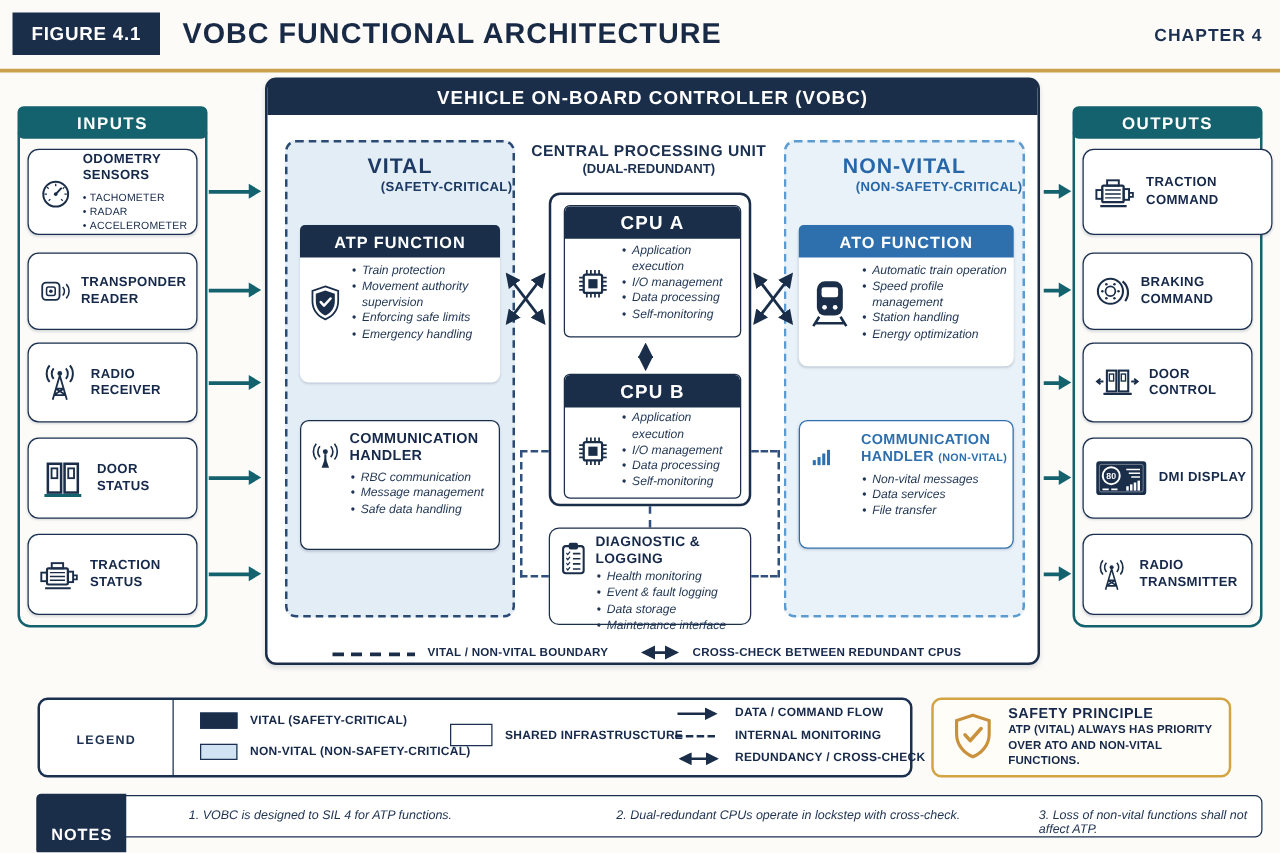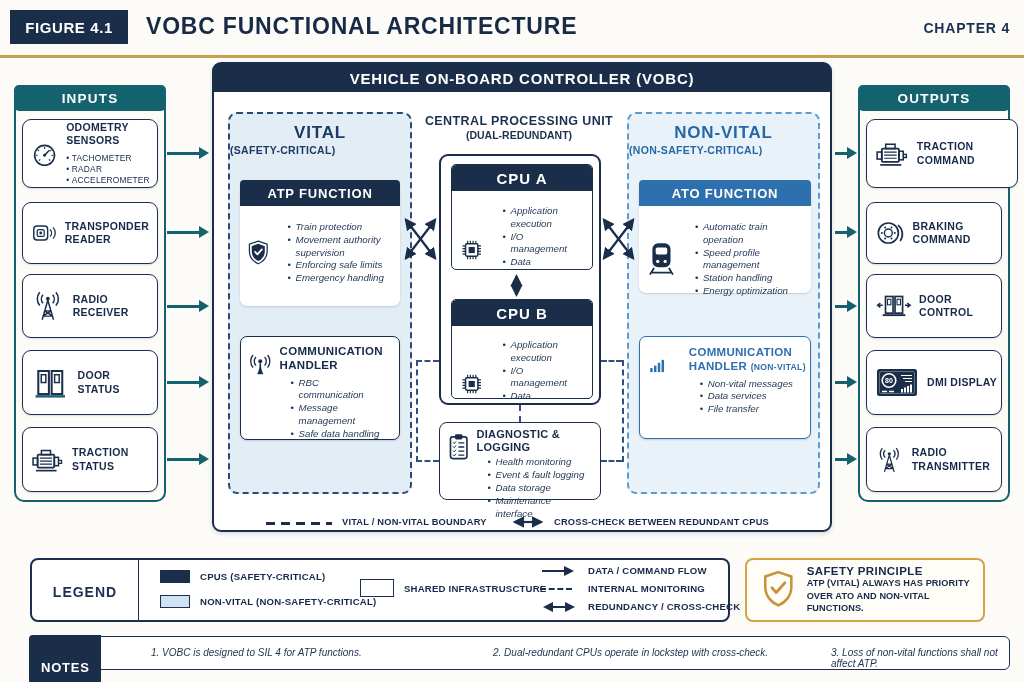--- a/index.html
+++ b/index.html
@@ -32,31 +32,31 @@
   
   .vobc{position:absolute;left:212px;top:62px;width:620px;height:470px;background:#fff;
     border:2.5px solid var(--navy-fill);border-radius:9px;box-shadow:0 2px 4px rgba(20,40,70,.15)}
   .vobc-header{position:absolute;left:0;top:0;right:0;height:28px;background:var(--navy-fill);
     border-radius:5px 5px 0 0;color:#fff;font-weight:bold;font-size:15px;letter-spacing:.8px;
     display:flex;align-items:center;justify-content:center}
   .section{position:absolute;border-radius:9px}
   .sec-vital{left:14px;top:48px;width:184px;height:382px;background:var(--lb1);border:2px dashed #2a4a73}
   .sec-nonvital{left:413px;top:48px;width:193px;height:382px;background:var(--lb2);border:2px dashed var(--blue-dash)}
   .sec-title{margin-top:9px;text-align:center;font-size:17px;font-weight:bold;letter-spacing:.8px}
-  .sec-sub{text-align:left;font-size:10.5px;font-weight:bold;letter-spacing:.3px;margin-top:1px}
+  .sec-sub{text-align:right;font-size:10.5px;font-weight:bold;letter-spacing:.3px;margin-top:1px}
   .sec-vital .sec-title,.sec-vital .sec-sub{color:#1c3a63}
   .sec-nonvital .sec-title,.sec-nonvital .sec-sub{color:#2767a8}
 
   .fn-card{position:absolute;background:#fff;border-radius:7px;box-shadow:0 1px 2px rgba(20,40,70,.18)}
   .fn-head{height:26px;display:flex;align-items:center;justify-content:center;color:#fff;
     font-weight:bold;font-size:13px;letter-spacing:.8px;border-radius:4px 4px 0 0}
   .head-navy{background:var(--navy-fill)}
   .head-blue{background:var(--blue)}
   .fn-body{display:flex;align-items:center;gap:6px;padding:5px 4px 5px 6px}
-  ul.b{list-style:none;margin:10px;padding:0}
+  ul.b{list-style:none;margin:0;padding:0}
   ul.b li{position:relative;padding-left:9px;font-style:italic;font-size:9.7px;line-height:1.32;color:#1f3553}
   ul.b li::before{content:"•";position:absolute;left:1px;font-style:normal}
   .mini-title{font-weight:bold;font-size:11.5px;letter-spacing:.3px;line-height:1.2;color:#16294a}
   .suffix{font-size:8.6px}
 
   .cpu-title{position:absolute;left:210px;top:50px;width:190px;text-align:center}
   .cpu-title .t1{font-size:12.5px;font-weight:bold;letter-spacing:.4px}
   .cpu-title .t2{font-size:10.5px;font-weight:bold;margin-top:1px}
   .cpu-outer{position:absolute;left:225px;top:90px;width:162px;height:251px;background:#fff;
     border:2.2px solid var(--navy-fill);border-radius:9px}
@@ -69,21 +69,21 @@
   .xarrow{position:absolute}
 
   .vobc-foot-dash{position:absolute;left:52px;top:458px;width:66px;height:3px;
     background:repeating-linear-gradient(90deg,var(--navy-fill) 0 9px,transparent 9px 15px)}
   .vobc-foot-label{position:absolute;top:453px;font-size:9.3px;font-weight:bold;letter-spacing:.2px;color:#16294a}
 
   
   .legend-box{position:absolute;left:30px;top:558px;width:700px;height:64px;background:#fff;
     border:2px solid var(--navy);border-radius:8px}
   .legend-title{position:absolute;left:0;top:0;width:106px;height:64px;display:flex;align-items:center;
-    justify-content:center;font-size:14px;font-weight:bold;letter-spacing:1px}
+    justify-content:center;font-size:10px;font-weight:bold;letter-spacing:1px}
   .legend-div{position:absolute;left:106px;top:0;height:60px;border-left:1.6px solid var(--navy)}
   .lg-row{position:absolute;display:flex;align-items:center;gap:10px}
   .lg-label{font-size:9.6px;font-weight:bold;letter-spacing:.2px;color:#16294a;white-space:nowrap}
   .sw{border:1.4px solid var(--navy)}
   .lg-dash{width:32px;border-top:2px dashed var(--navy)}
 
   
   .safety-box{position:absolute;left:745px;top:558px;width:240px;height:64px;background:#fffdf8;
     border:2.2px solid #d2a443;border-radius:8px;display:flex;align-items:center;gap:9px;padding:0 0 0 12px}
   .safety-title{font-size:11.5px;font-weight:bold;letter-spacing:.4px;color:#16294a}
@@ -448,21 +448,21 @@
     </svg>
     <div class="io-label">RADIO TRANSMITTER</div>
   </div>
 
   <div class="legend-box">
     <div class="legend-title">LEGEND</div>
     <div class="legend-div"></div>
 
     <div class="lg-row" style="left:128px;top:10px">
       <div class="sw" style="width:30px;height:13px;background:#1a2e4a"></div>
-      <div class="lg-label">CPUS  (SAFETY-CRITICAL)</div>
+      <div class="lg-label">VITAL  (SAFETY-CRITICAL)</div>
     </div>
     <div class="lg-row" style="left:128px;top:35px">
       <div class="sw" style="width:30px;height:13px;background:#cfe3f2"></div>
       <div class="lg-label">NON-VITAL  (NON-SAFETY-CRITICAL)</div>
     </div>
     <div class="lg-row" style="left:328px;top:19px">
       <div class="sw" style="width:34px;height:18px;background:#ffffff"></div>
       <div class="lg-label">SHARED INFRASTRUSCTURE</div>
     </div>
 

